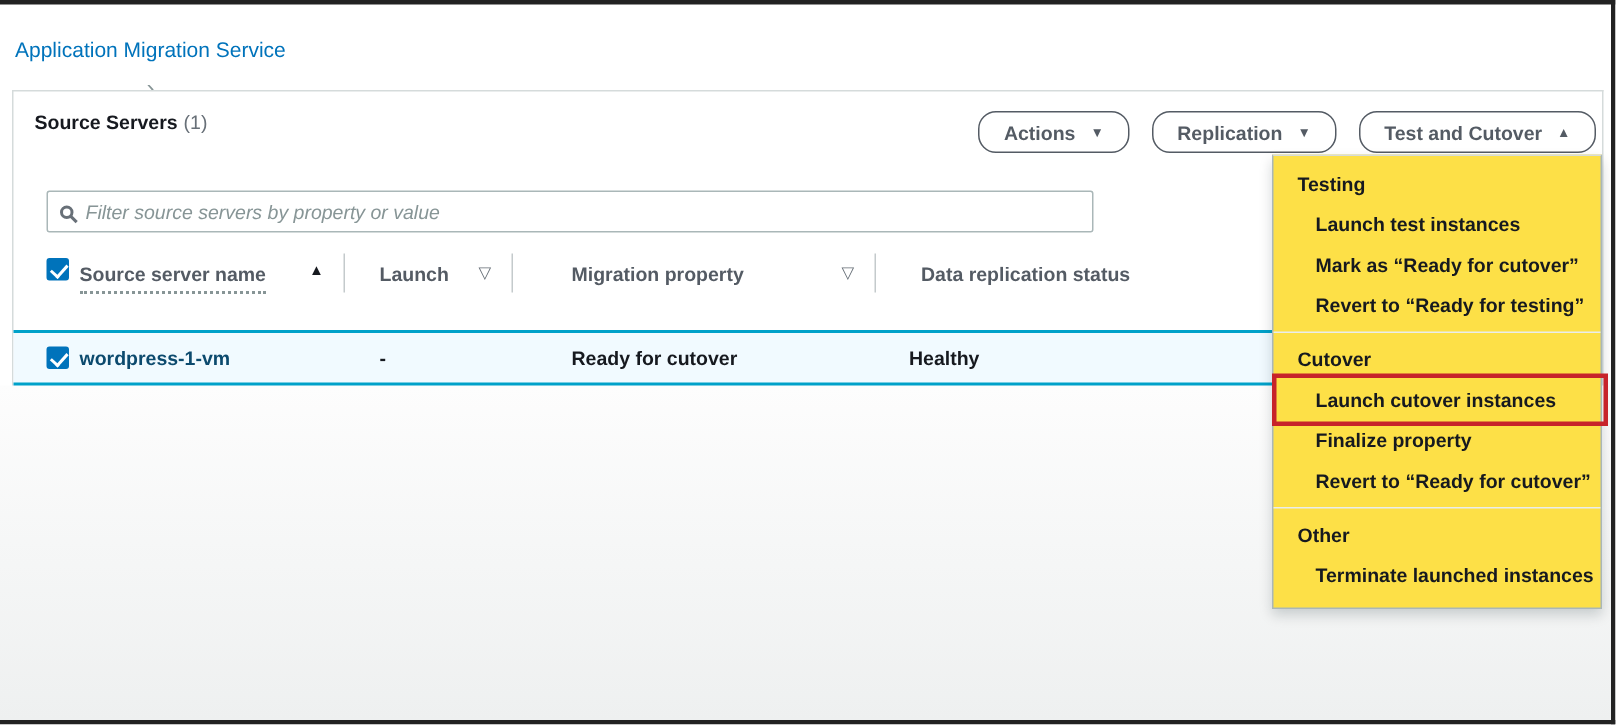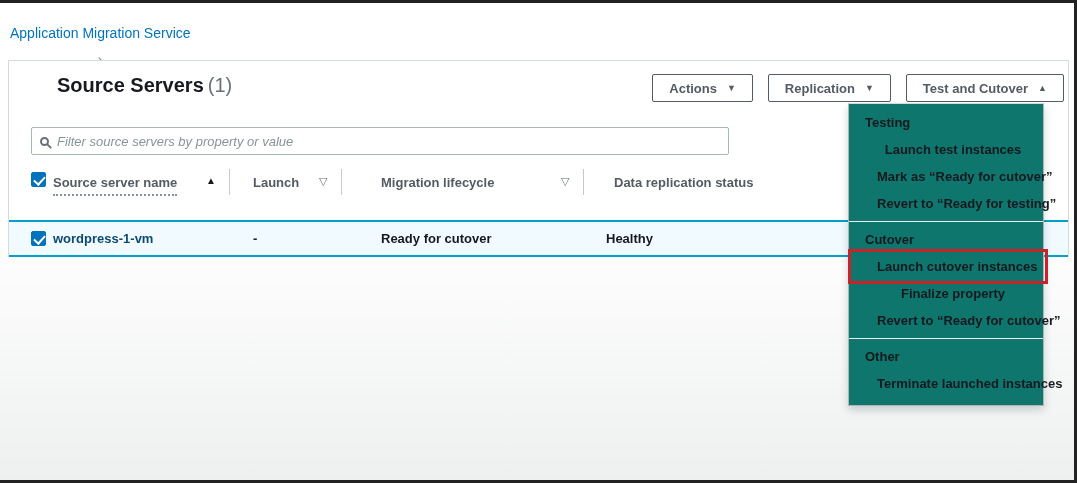--- a/index.html
+++ b/index.html
@@ -16,25 +16,25 @@
   
   .breadcrumb { position:absolute; left:10px; top:22px; font-size:14px; display:flex; align-items:center; gap:10px;flex-direction:column; }
   .crumb-link { color:#0073bb; cursor:pointer; }
   .crumb-sep { color:#879596; font-size:16px; }
   .crumb-current { color:#545b64; }
   
   .panel {
     position:absolute; left:8px; top:57px; width:1061px; height:197px;
     background:#fff; border:1px solid #d5dbdb; border-bottom:none;
   }
-  .panel-title { position:absolute; left:14px; top:13px; font-size:20px; font-weight:700; color:#16191f;margin-left:34px; }
+  .panel-title { position:absolute; left:14px; top:13px; font-size:13px; font-weight:700; color:#16191f; }
   .panel-count { color:#687078; font-weight:400; margin-left:4px; }
   .toolbar { position:absolute; top:13px; right:4px; display:flex; gap:15px; }
   .btn {
-    background:#fff; border:1px solid #545b64; border-radius:2px; color:#545b64;
+    background:#fff; border:1px solid #545b64; border-radius:12px; color:#545b64;
     font-weight:700; font-size:13px; height:28px; padding:0 16px;
     display:flex; align-items:center; justify-content:center; gap:10px; cursor:pointer;
     font-family:"Liberation Sans", sans-serif;
   }
   .btn .arrow { font-size:9px; }
   
   .filter {
     position:absolute; left:22px; top:66px; width:698px; height:28px;
     border:1px solid #aab7b8; border-radius:2px; background:#fff;
     display:flex; align-items:center; padding:0 8px; gap:8px;
@@ -62,27 +62,27 @@
     border-right:2px solid #fff; border-bottom:2px solid #fff; transform:rotate(42deg); }
   
   .row {
     position:absolute; left:0; right:0; top:159px; height:37px; background:#f1faff;
     border-top:2px solid #00a1c9; border-bottom:2px solid #00a1c9; cursor:pointer;
   }
   .cell { position:absolute; top:9px; font-size:13px; color:#16191f; font-weight:700; white-space:nowrap; }
   .cell-link { color:#0c4a6e; cursor:pointer; }
   
   .menu {
-    position:absolute; left:848px; top:100px; width:196px; z-index:10;
-    background:#0f766e; border:1px solid #aab7b8; border-top-color:#d5dbdb;
+    position:absolute; left:848px; top:100px; width:220px; z-index:10;
+    background:#fde047; border:1px solid #aab7b8; border-top-color:#d5dbdb;
     box-shadow:0 4px 8px rgba(0,28,36,.18); padding:4px 0 8px;
   }
   .menu-header { padding:7px 16px 6px; font-size:13px; font-weight:700; color:#16191f; }
   .menu-item { position:relative; padding:6px 14px 6px 28px; font-size:13px; font-weight:700;
-    color:#16191f; cursor:pointer; white-space:nowrap;text-align:center; }
+    color:#16191f; cursor:pointer; white-space:nowrap; }
   .menu-divider { height:1px; background:#eaeded; margin:4px 0 3px; }
   .red-box { position:absolute; left:-1px; right:-5px; top:-4px; bottom:-4px;
     border:3px solid #c7232a; pointer-events:none; }
 </style>
 </head>
 <body>
 
 <div class="screen">
   <div class="page-lower"></div>
 
@@ -119,21 +119,21 @@
     </div>
 
     <div class="thead">
       <span class="cb" style="left:22px; top:11px;"></span>
       <span class="th th-underline" style="left:44px;">Source server name</span>
       <span class="sort sort-active" style="left:197px;">▲</span>
       <span class="vdiv" style="left:220px;"></span>
       <span class="th" style="left:244px;">Launch</span>
       <span class="sort sort-idle" style="left:310px;">▽</span>
       <span class="vdiv" style="left:332px;"></span>
-      <span class="th" style="left:372px;">Migration lifecycle</span>
+      <span class="th" style="left:372px;">Migration property</span>
       <span class="sort sort-idle" style="left:552px;">▽</span>
       <span class="vdiv" style="left:574px;"></span>
       <span class="th" style="left:597px;margin-left:8px;">Data replication status</span>
     </div>
 
     <div class="row">
       <span class="cb" style="left:22px; top:9px;"></span>
       <span class="cell cell-link" style="left:44px;">wordpress-1-vm</span>
       <span class="cell" style="left:244px;">-</span>
       <span class="cell" style="left:372px;">Ready for cutover</span>

